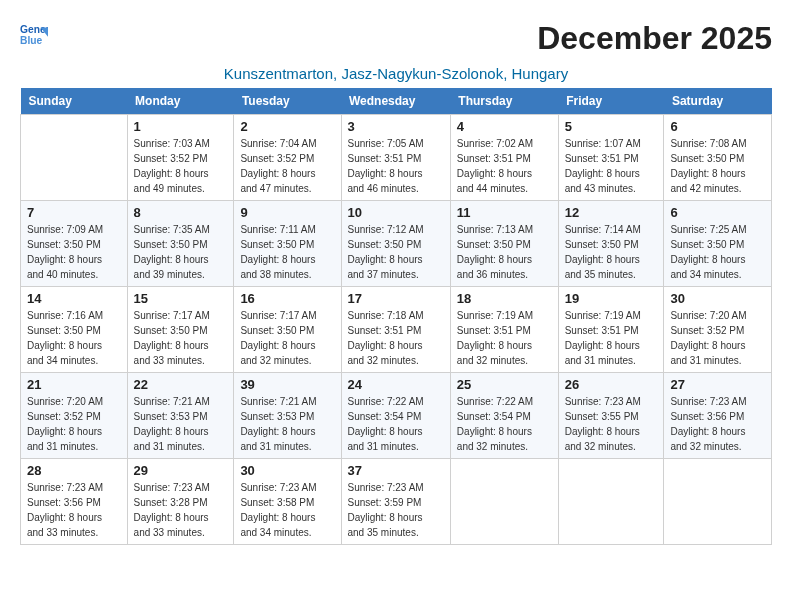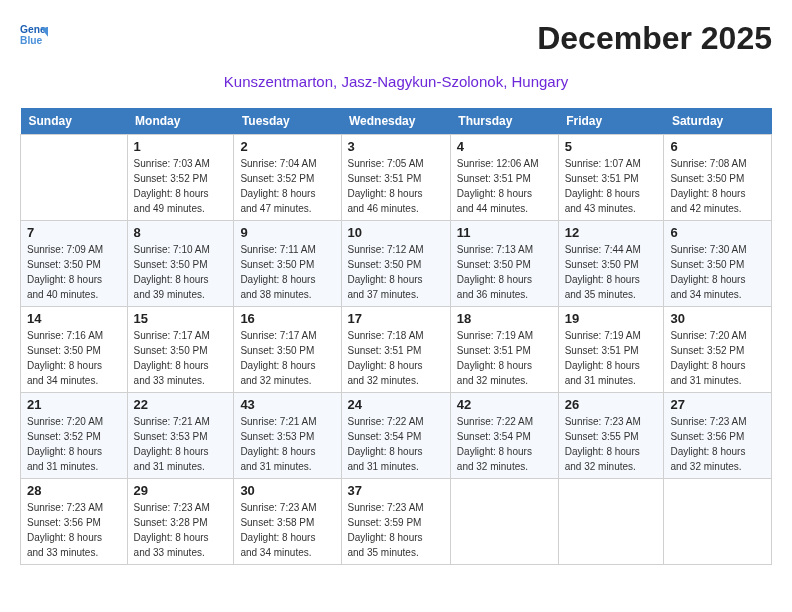--- a/index.html
+++ b/index.html
@@ -13,27 +13,27 @@
     .logo-icon {
       width: 28px;
       height: 28px;
       margin-right: 4px;
     }
     .page-title {
       text-align: right;
       font-size: 32px;
       font-weight: bold;
       color: #222;
-      margin-bottom: 12px;
+      margin-bottom: 4px;
     }
     .page-subtitle {
       text-align: center;
       font-size: 15px;
-      color: #6d28d9;
-      margin-bottom: 18px;
+      color: #0369a1;
+      margin-bottom: 6px;
     }
     .calendar-table {
       width: 100%;
       border-collapse: collapse;
       font-size: 11px;
     }
     .calendar-table th {
       background-color: #3a7abf;
       color: #fff;
       text-align: left;
@@ -121,21 +121,21 @@
           <div class="day-info">
             <div>Sunrise: 7:05 AM</div>
             <div>Sunset: 3:51 PM</div>
             <div>Daylight: 8 hours</div>
             <div>and 46 minutes.</div>
           </div>
         </td>
         <td>
           <div class="day-number">4</div>
           <div class="day-info">
-            <div>Sunrise: 12:06 AM</div>
+            <div>Sunrise: 7:02 AM</div>
             <div>Sunset: 3:51 PM</div>
             <div>Daylight: 8 hours</div>
             <div>and 44 minutes.</div>
           </div>
         </td>
         <td>
           <div class="day-number">5</div>
           <div class="day-info">
             <div>Sunrise: 1:07 AM</div>
             <div>Sunset: 3:51 PM</div>
@@ -159,21 +159,21 @@
           <div class="day-info">
             <div>Sunrise: 7:09 AM</div>
             <div>Sunset: 3:50 PM</div>
             <div>Daylight: 8 hours</div>
             <div>and 40 minutes.</div>
           </div>
         </td>
         <td>
           <div class="day-number">8</div>
           <div class="day-info">
-            <div>Sunrise: 7:10 AM</div>
+            <div>Sunrise: 7:35 AM</div>
             <div>Sunset: 3:50 PM</div>
             <div>Daylight: 8 hours</div>
             <div>and 39 minutes.</div>
           </div>
         </td>
         <td>
           <div class="day-number">9</div>
           <div class="day-info">
             <div>Sunrise: 7:11 AM</div>
             <div>Sunset: 3:50 PM</div>
@@ -195,30 +195,30 @@
           <div class="day-info">
             <div>Sunrise: 7:13 AM</div>
             <div>Sunset: 3:50 PM</div>
             <div>Daylight: 8 hours</div>
             <div>and 36 minutes.</div>
           </div>
         </td>
         <td>
           <div class="day-number">12</div>
           <div class="day-info">
-            <div>Sunrise: 7:44 AM</div>
+            <div>Sunrise: 7:14 AM</div>
             <div>Sunset: 3:50 PM</div>
             <div>Daylight: 8 hours</div>
             <div>and 35 minutes.</div>
           </div>
         </td>
         <td>
           <div class="day-number">6</div>
           <div class="day-info">
-            <div>Sunrise: 7:30 AM</div>
+            <div>Sunrise: 7:25 AM</div>
             <div>Sunset: 3:50 PM</div>
             <div>Daylight: 8 hours</div>
             <div>and 34 minutes.</div>
           </div>
         </td>
       </tr>
       <tr>
         <td>
           <div class="day-number">14</div>
           <div class="day-info">
@@ -296,39 +296,39 @@
         <td>
           <div class="day-number">22</div>
           <div class="day-info">
             <div>Sunrise: 7:21 AM</div>
             <div>Sunset: 3:53 PM</div>
             <div>Daylight: 8 hours</div>
             <div>and 31 minutes.</div>
           </div>
         </td>
         <td>
-          <div class="day-number">43</div>
+          <div class="day-number">39</div>
           <div class="day-info">
             <div>Sunrise: 7:21 AM</div>
             <div>Sunset: 3:53 PM</div>
             <div>Daylight: 8 hours</div>
             <div>and 31 minutes.</div>
           </div>
         </td>
         <td>
           <div class="day-number">24</div>
           <div class="day-info">
             <div>Sunrise: 7:22 AM</div>
             <div>Sunset: 3:54 PM</div>
             <div>Daylight: 8 hours</div>
             <div>and 31 minutes.</div>
           </div>
         </td>
         <td>
-          <div class="day-number">42</div>
+          <div class="day-number">25</div>
           <div class="day-info">
             <div>Sunrise: 7:22 AM</div>
             <div>Sunset: 3:54 PM</div>
             <div>Daylight: 8 hours</div>
             <div>and 32 minutes.</div>
           </div>
         </td>
         <td>
           <div class="day-number">26</div>
           <div class="day-info">

